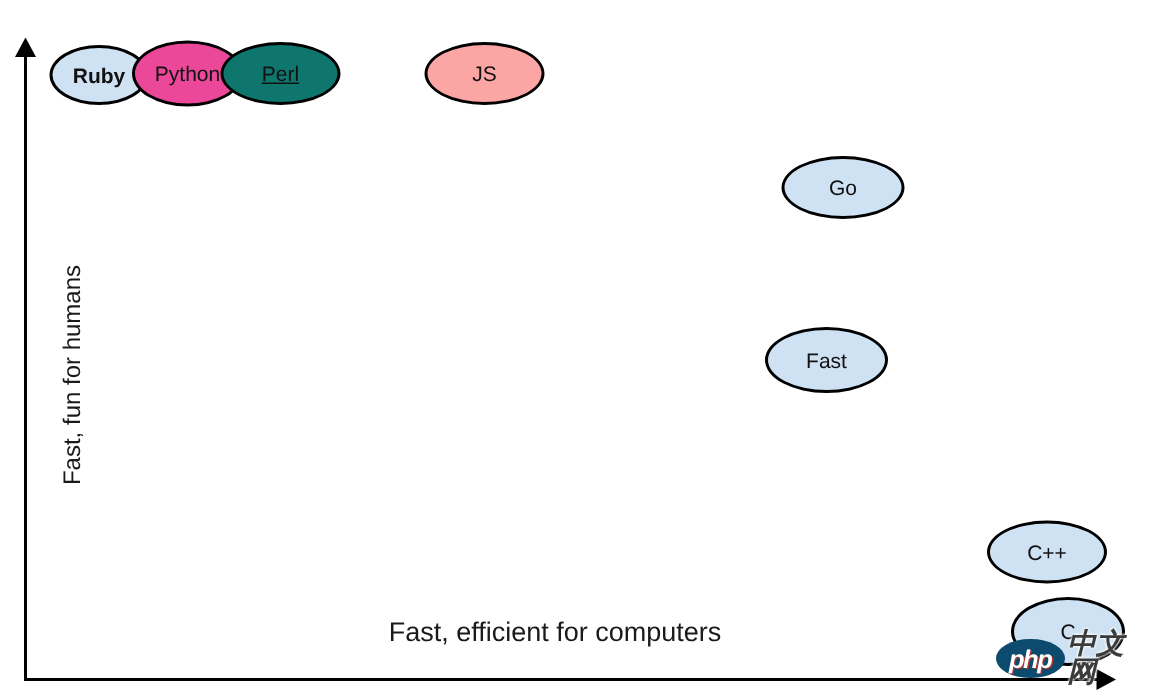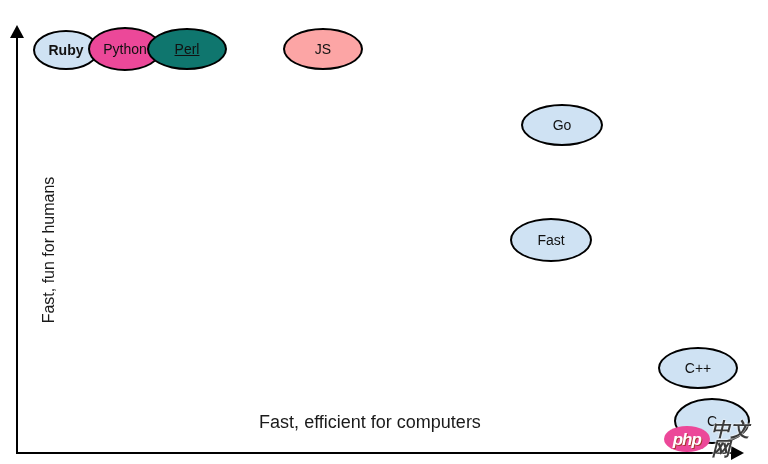--- a/index.html
+++ b/index.html
@@ -94,21 +94,21 @@
     align-items: center;
     z-index: 20;
   }
   .php-badge {
     display: inline-flex;
     align-items: center;
     justify-content: center;
     width: 46px;
     height: 26px;
     border-radius: 50%;
-    background: #ec4899;
+    background: #0c4a6e;
     color: #ffffff;
     font-weight: bold;
     font-style: italic;
     font-size: 17px;
     line-height: 1;
     text-shadow: 1px 1px 0 #a93630;
     letter-spacing: -1px;
   }
   .cn-text {
     margin-left: 2px;

